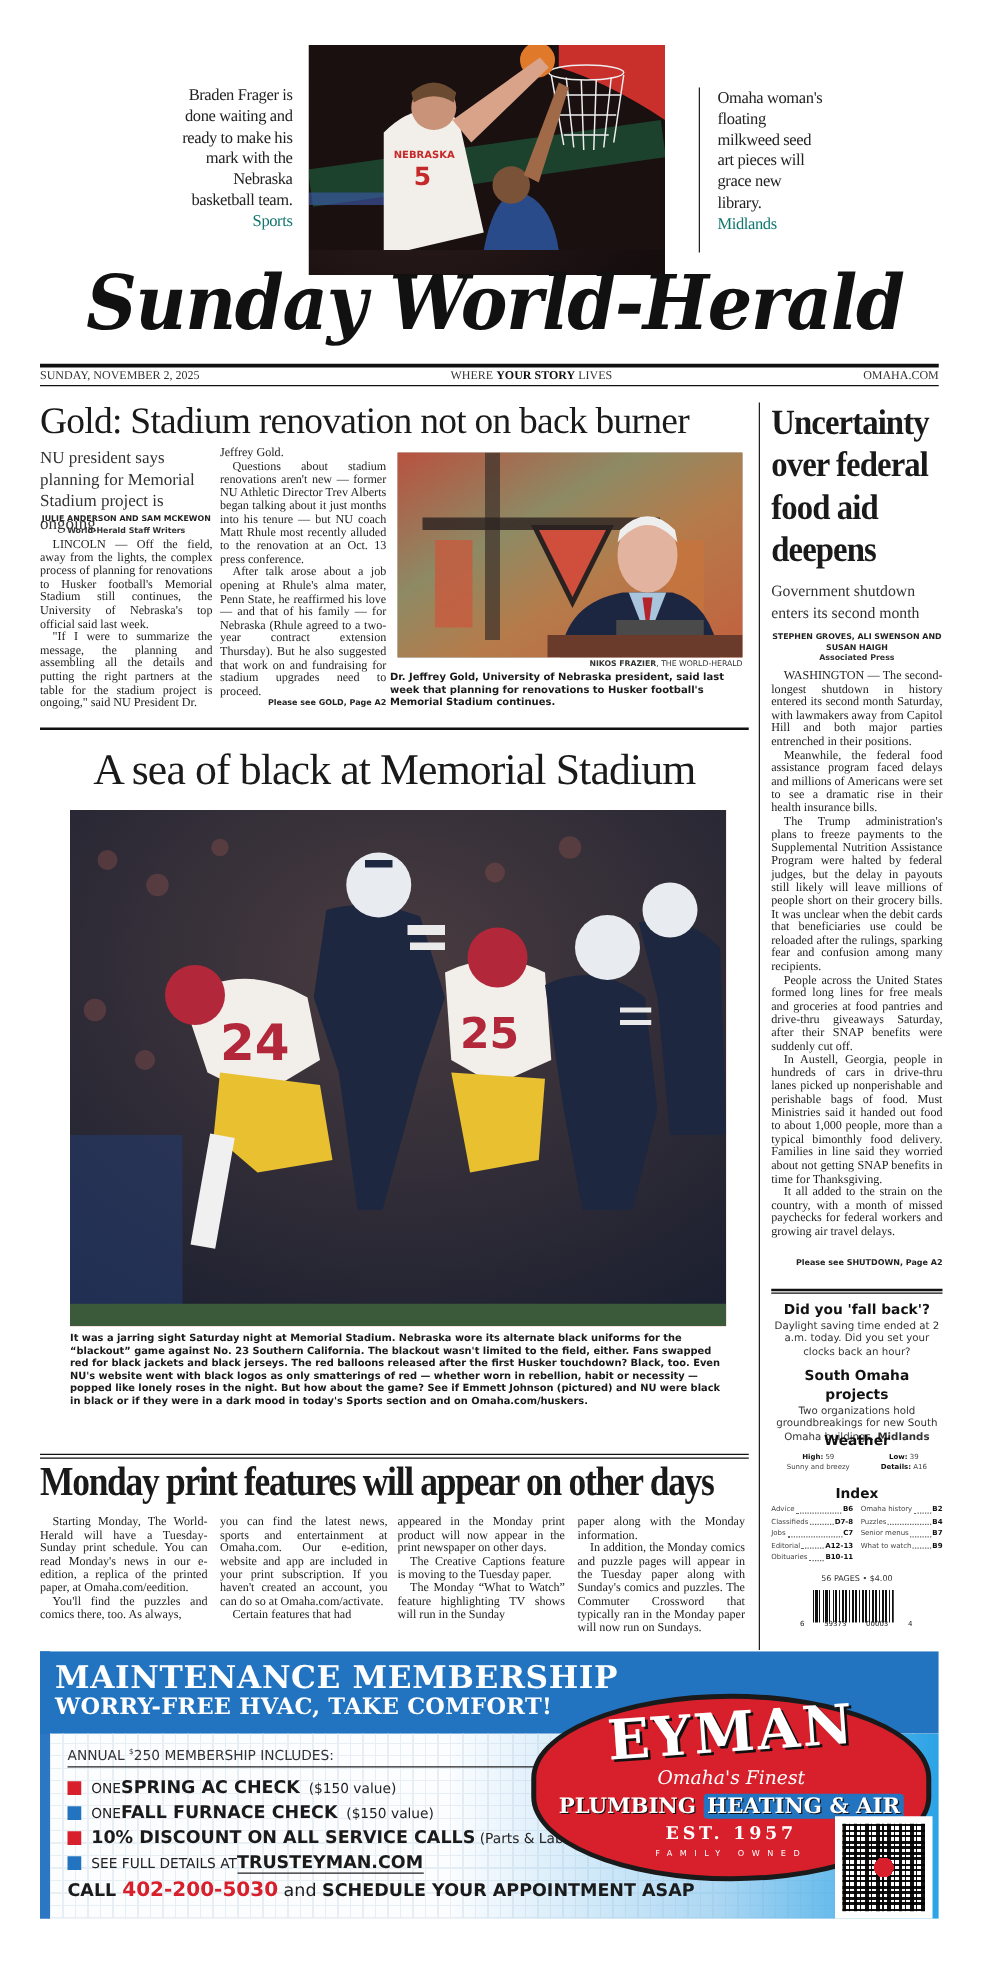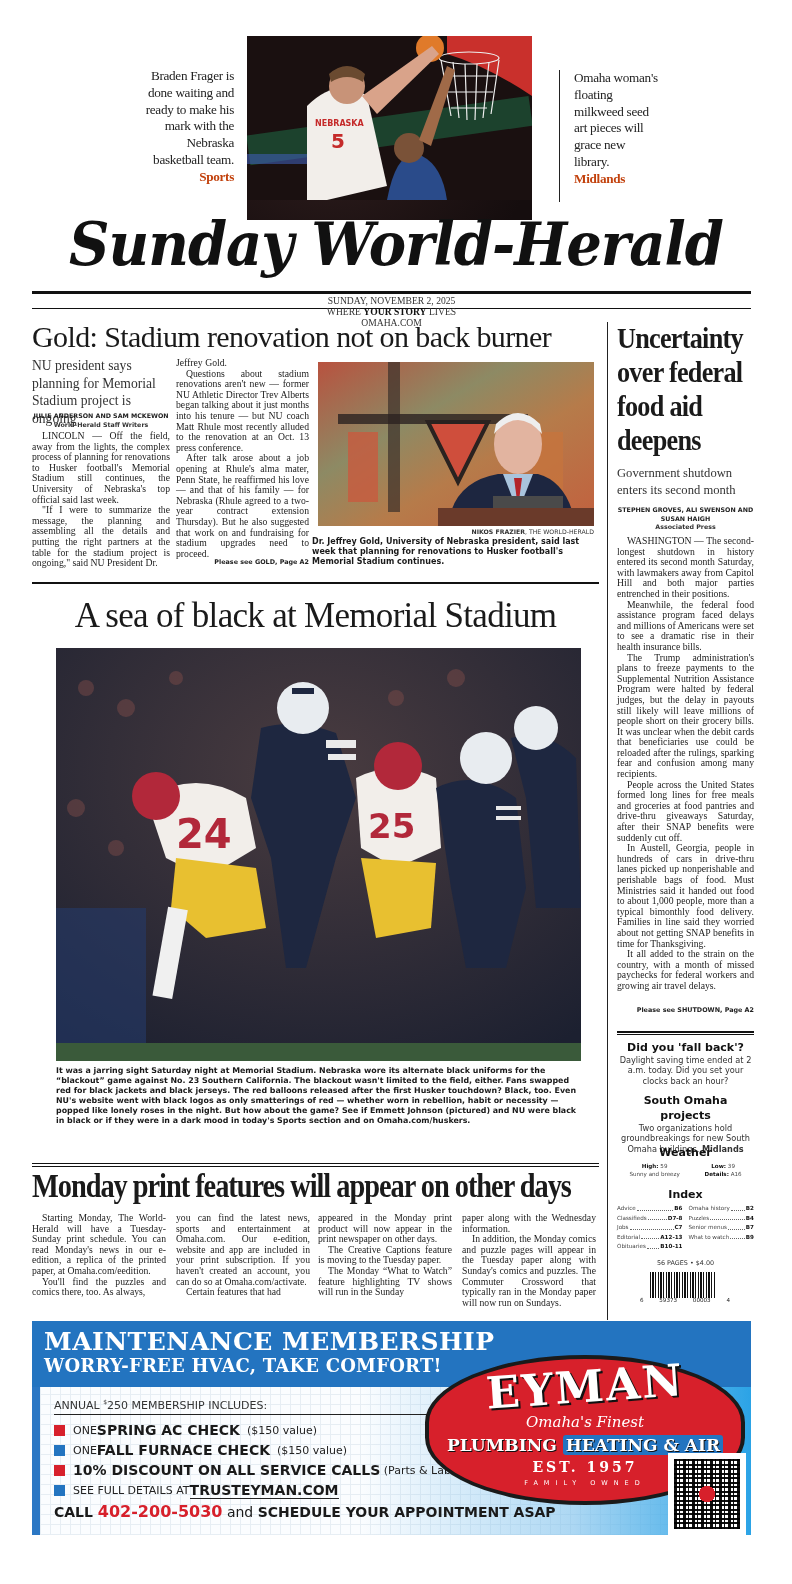--- a/index.html
+++ b/index.html
@@ -2,29 +2,29 @@
 <html><head>
 <meta charset="utf-8">
 <style>
   * { box-sizing: border-box; margin: 0; padding: 0; }
   html, body { width: 792px; height: 1584px; background: #fff; overflow: hidden; }
   body { position: relative; font-family: "Liberation Serif", serif; color: #1a1a1a; }
   .abs { position: absolute; }
 
   
   .teaser { font-family: "Liberation Serif", serif; font-size: 13.2px; line-height: 16.8px; color: #222; letter-spacing: -0.3px; }
-  .teaser b { font-weight: bold; color: #c2410c; margin-top: 22px; }
+  .teaser b { font-weight: normal; color: #0f766e; margin-top: 22px; }
   #teaser-left { left: 140px; top: 68px; width: 94px; text-align: right; }
   #teaser-right { left: 559px; top: 68px; width: 100px; text-align: left; border-left: 1px solid #222; padding-left: 14px; height: 132px; top: 70px; }
   #sky-photo { left: 247px; top: 36px; width: 285px; height: 184px; overflow: hidden;
     background: radial-gradient(ellipse at 30% 70%, #2b1b1b 0%, #150d0e 70%); }
 
   
   #masthead { left: 0; top: 210px; width: 792px; text-align: center; font-family: "DejaVu Serif", serif; font-weight: bold; font-size: 56px; letter-spacing: -1px; color: #111; font-style: italic; transform: scaleY(1.08); }
-  #dateline { left: 32px; top: 291px; width: 719px; height: 18px; border-top: 3px solid #111; border-bottom: 1.5px solid #111; font-size: 9.6px; color: #333; display: flex; justify-content: space-between; align-items: center; padding-top: 1px; flex-direction: column; }
+  #dateline { left: 32px; top: 291px; width: 719px; height: 18px; border-top: 3px solid #111; border-bottom: 1.5px solid #111; font-size: 9.6px; color: #333; display: flex; justify-content: space-between; align-items: flex-start; padding-top: 1px; }
   #dateline b { color: #111; }
 
   
   .hed { font-family: "Liberation Serif", serif; color: #1a1a1a; }
   #gold-hed { left: 32px; top: 320px; font-size: 30px; letter-spacing: -0.6px; white-space: nowrap; }
   #gold-dek { left: 32px; top: 357px; width: 138px; font-size: 13.6px; line-height: 17.5px; color: #333; }
   .byline { font-family: "DejaVu Sans", sans-serif; font-size: 6.3px; font-weight: bold; text-align: center; color: #222; line-height: 8.6px; }
   .byline .aff { font-weight: bold; color: #333; }
   #gold-byline { left: 32px; top: 412px; width: 138px; }
   .body { font-family: "Liberation Serif", serif; font-size: 9.7px; line-height: 10.6px; color: #222; text-align: justify; hyphens: auto; }
@@ -387,21 +387,21 @@
 <div id="mon-col2" class="abs body mon-col">
   <p style="text-indent:0">you can find the latest news, sports and entertainment at Omaha.com. Our e-edition, website and app are included in your print subscription. If you haven't created an account, you can do so at Omaha.com/activate.</p>
   <p>Certain features that had</p>
 </div>
 <div id="mon-col3" class="abs body mon-col">
   <p style="text-indent:0">appeared in the Monday print product will now appear in the print newspaper on other days.</p>
   <p>The Creative Captions feature is moving to the Tuesday paper.</p>
   <p>The Monday “What to Watch” feature highlighting TV shows will run in the Sunday</p>
 </div>
 <div id="mon-col4" class="abs body mon-col">
-  <p style="text-indent:0">paper along with the Wednesday information.</p>
+  <p style="text-indent:0">paper along with the Monday information.</p>
   <p>In addition, the Monday comics and puzzle pages will appear in the Tuesday paper along with Sunday's comics and puzzles. The Commuter Crossword that typically ran in the Monday paper will now run on Sundays.</p>
 </div>
 
 <div id="ad" class="abs">
   <div id="ad-top"></div>
   <div id="ad-title1">MAINTENANCE MEMBERSHIP</div>
   <div id="ad-title2">WORRY-FREE HVAC, TAKE COMFORT!</div>
   <div id="ad-body"></div>
   <div id="ad-annual">
     <span>ANNUAL </span><sup>$</sup><span>250 MEMBERSHIP INCLUDES:</span>

